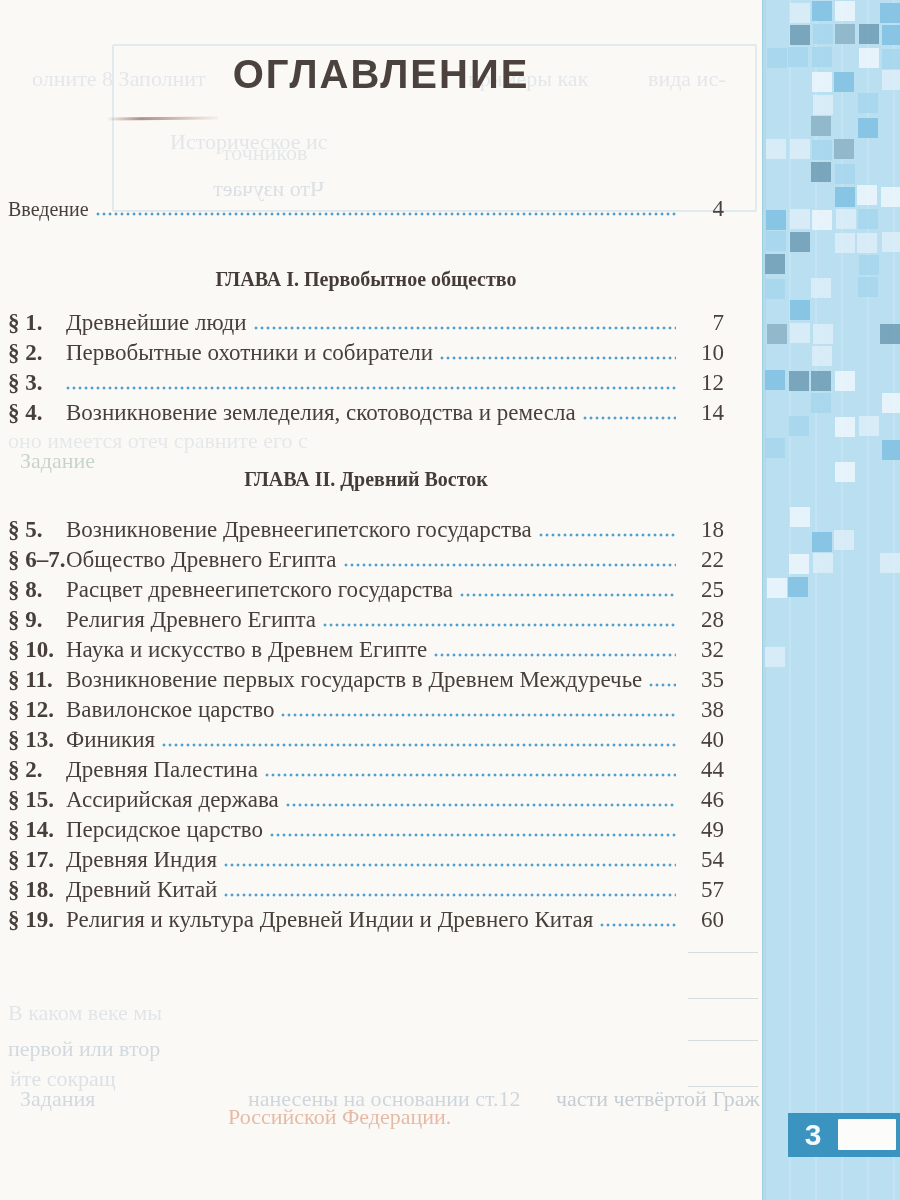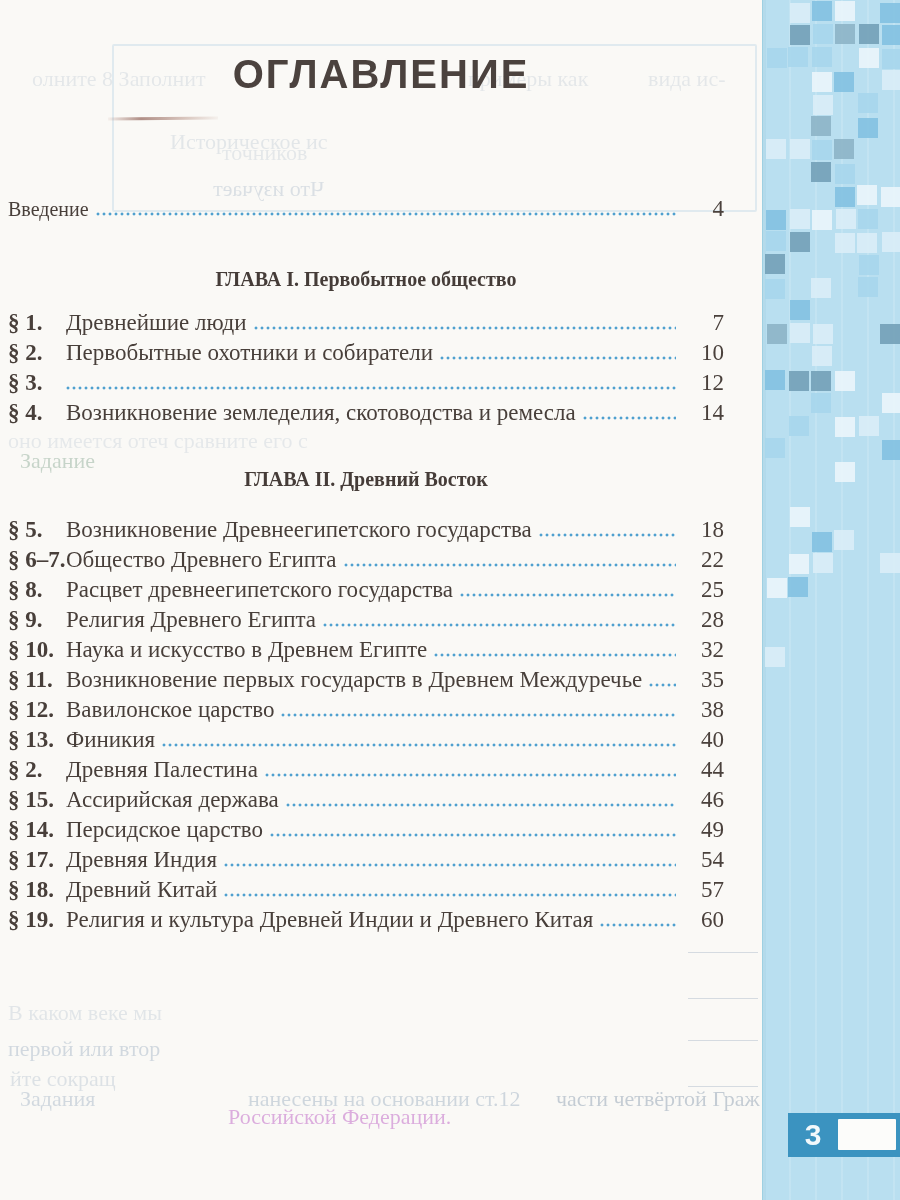--- a/index.html
+++ b/index.html
@@ -52,21 +52,21 @@
   .g4{left:170px;top:129px;opacity:.16;}
   .g5{left:213px;top:176px;opacity:.22;transform:scaleX(-1);}
   .g6{left:8px;top:428px;opacity:.14;}
   .g7{left:20px;top:448px;opacity:.22;color:#14532d;}
   .g8{left:8px;top:1000px;opacity:.17;}
   .g9{left:8px;top:1036px;opacity:.28;}
   .g10{left:10px;top:1066px;opacity:.20;}
   .g11{left:8px;top:1086px;opacity:.28;margin-left:12px;}
   .g12{left:248px;top:1086px;opacity:.30;}
   .g13{left:556px;top:1086px;opacity:.32;color:#55708e;}
-  .g14{left:228px;top:1104px;opacity:.34;color:#a21caf;}
+  .g14{left:228px;top:1104px;opacity:.34;color:#c2410c;}
   .bleed-rule{position:absolute;width:70px;border-top:1px solid rgba(130,150,175,.30);}
 </style>
 </head>
 <body>
 
 <div id="page">
 
   <div id="gbox1" class="gbox"></div>
   <span class="ghost g0">олните 8    Заполнит</span>
   <span class="ghost g1">примеры как</span>

